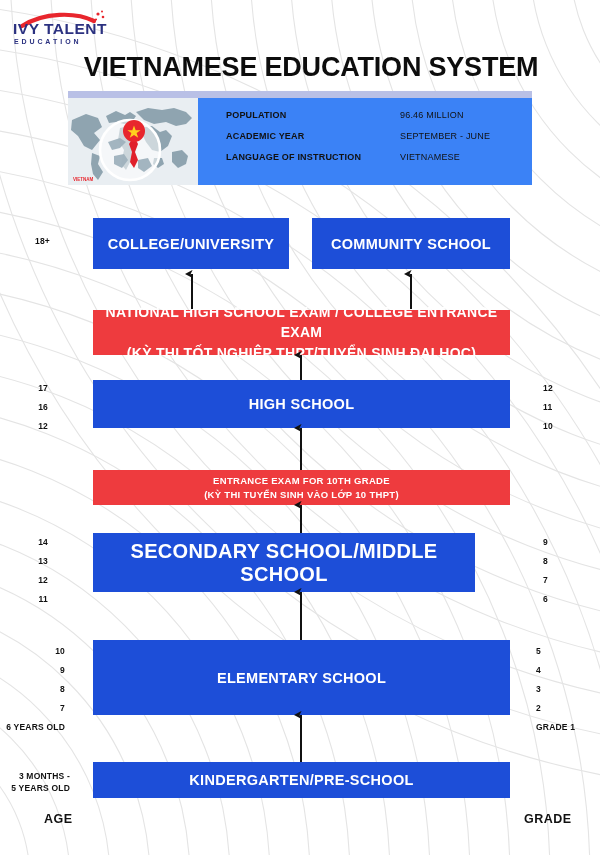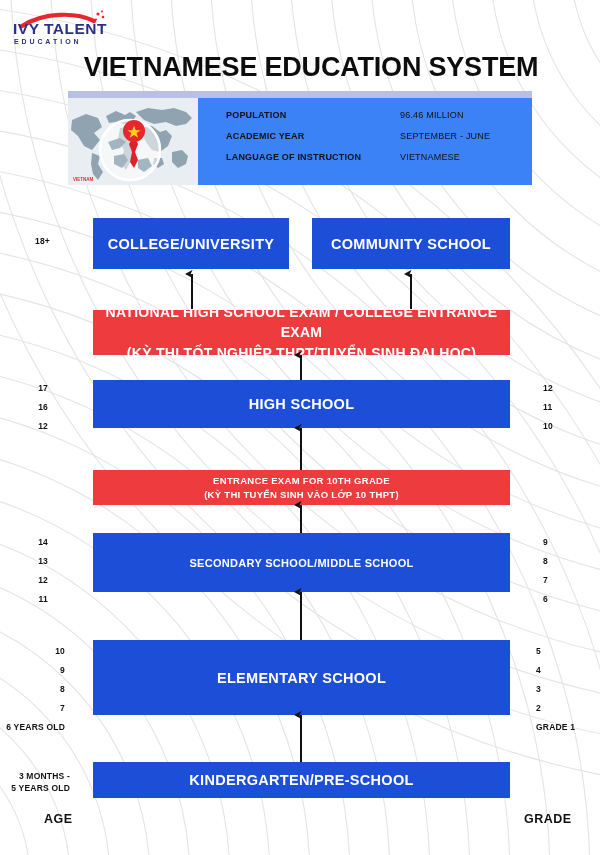--- a/index.html
+++ b/index.html
@@ -210,21 +210,21 @@
 
   <div class="stage navy" style="left:93px;top:380px;width:417px;height:48px;font-size:14.5px;">
     <span>HIGH SCHOOL</span>
   </div>
 
   <div class="stage red" style="left:93px;top:470px;width:417px;height:35px;font-size:9.5px;line-height:1.45;flex-direction:column;">
     <span>ENTRANCE EXAM FOR 10TH GRADE</span>
     <span>(KỲ THI TUYỂN SINH VÀO LỚP 10 THPT)</span>
   </div>
 
-  <div class="stage navy" style="left:93px;top:533px;width:417px;height:59px;font-size:11px;">
+  <div class="stage navy" style="left:93px;top:533px;width:382px;height:59px;font-size:20px;">
     <span>SECONDARY SCHOOL/MIDDLE SCHOOL</span>
   </div>
 
   <div class="stage navy" style="left:93px;top:640px;width:417px;height:75px;font-size:14.5px;">
     <span>ELEMENTARY SCHOOL</span>
   </div>
 
   <div class="stage navy" style="left:93px;top:762px;width:417px;height:36px;font-size:14.5px;">
     <span>KINDERGARTEN/PRE-SCHOOL</span>
   </div>

